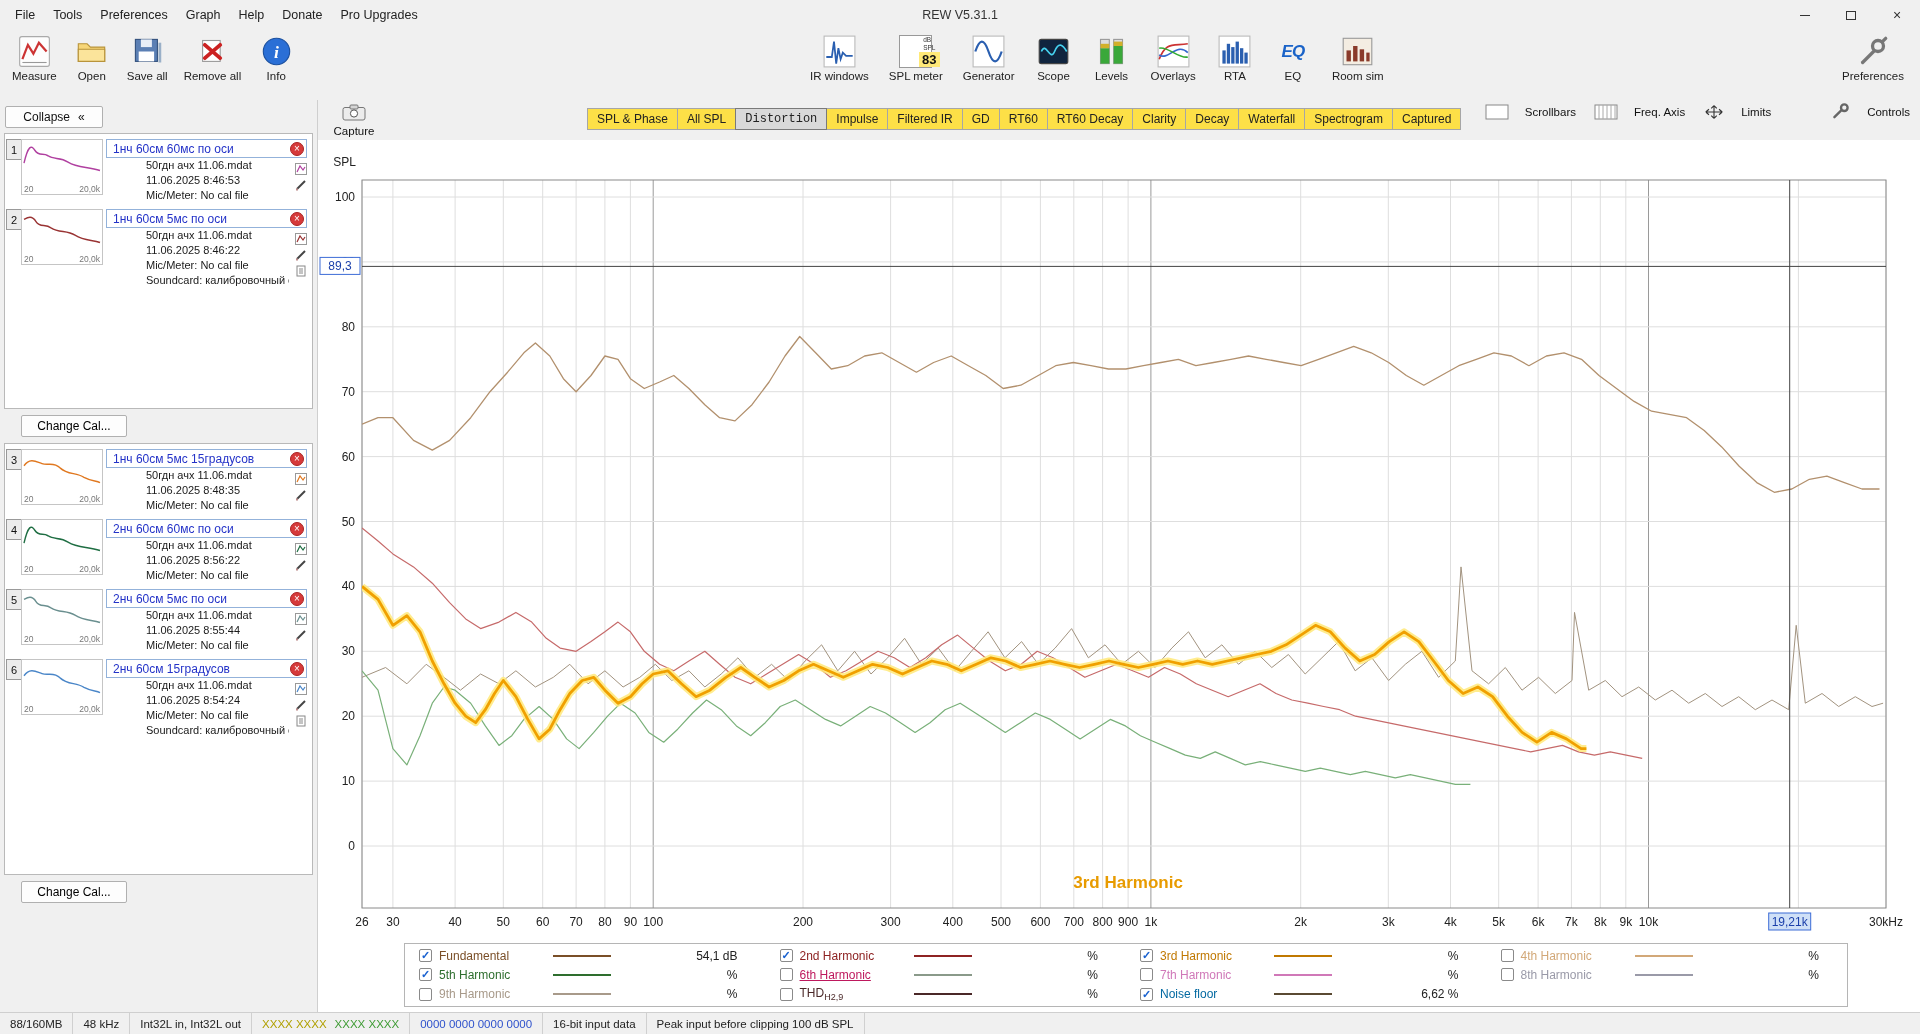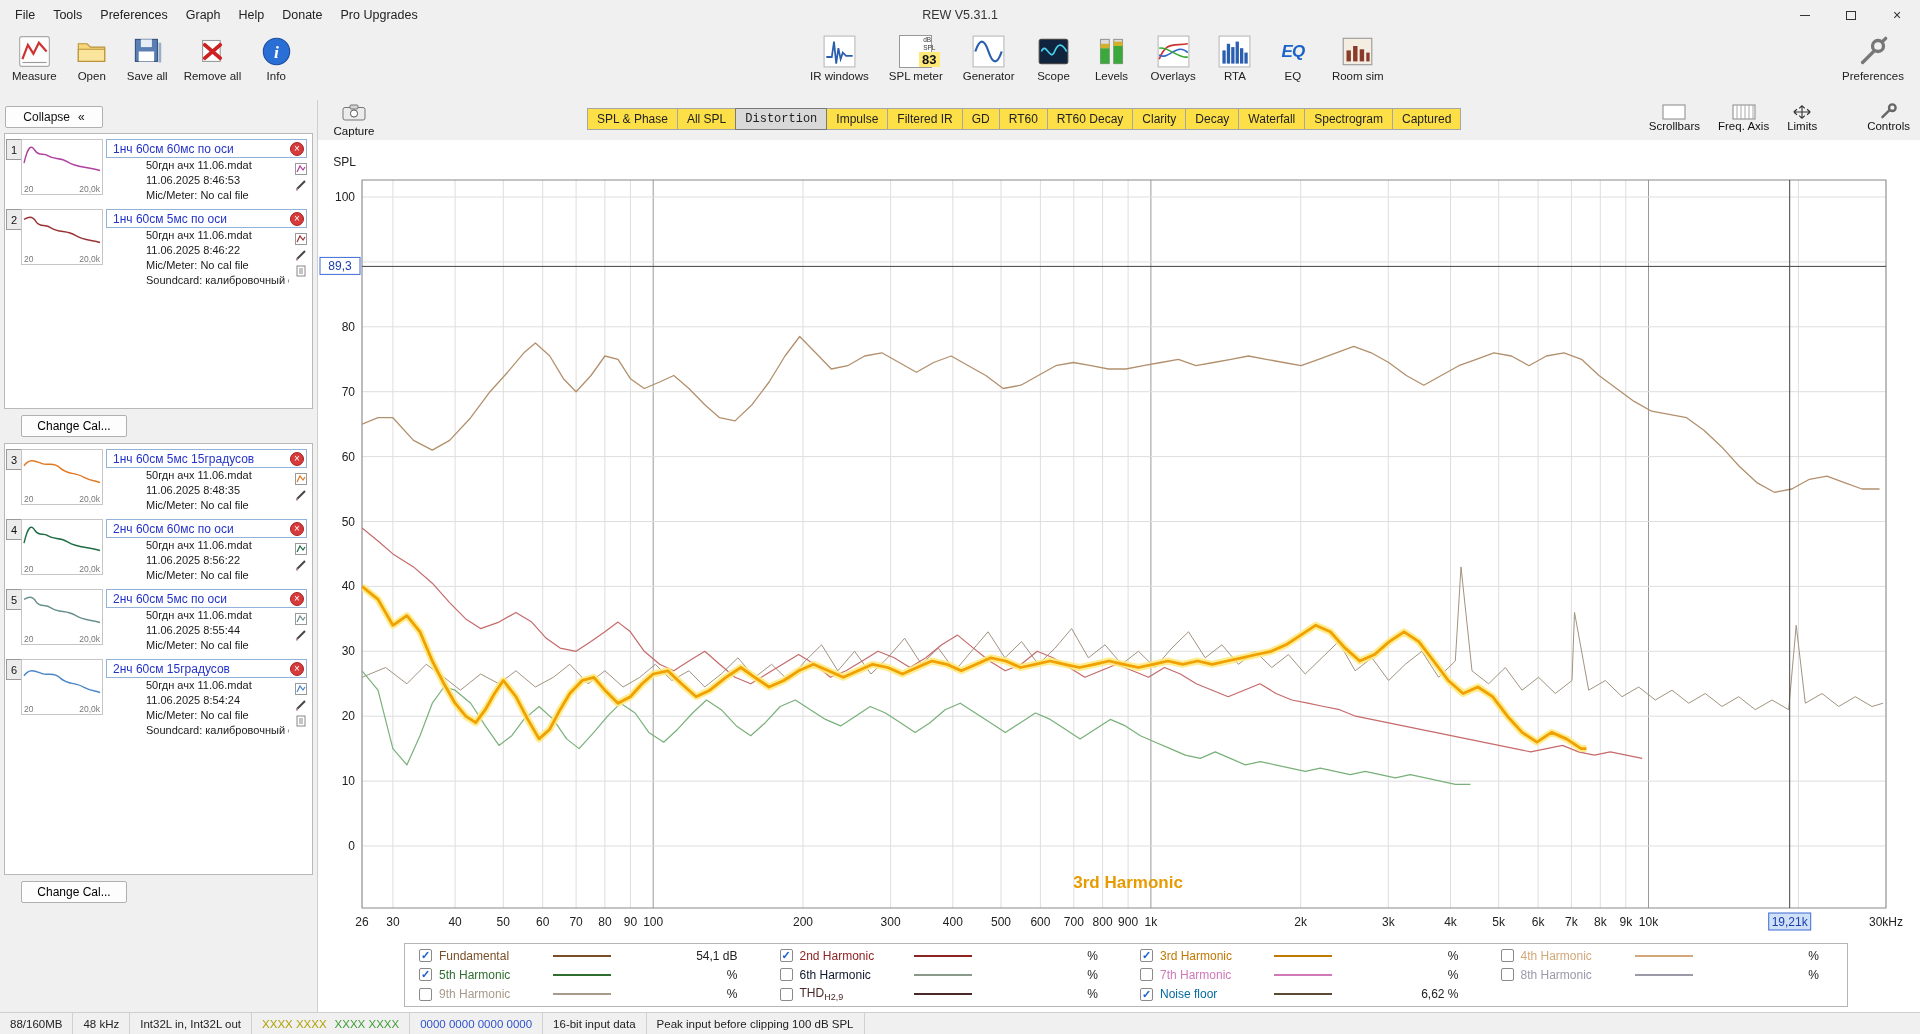--- a/index.html
+++ b/index.html
@@ -53,24 +53,24 @@
 .meas-icons svg{width:12px;height:12px;display:block;}
 
 .content{flex:1;display:flex;flex-direction:column;min-width:0;background:#fff;}
 .graph-toolbar{height:40px;background:#f0f0f0;position:relative;flex:none;}
 .capture{position:absolute;left:12px;top:4px;width:48px;display:flex;flex-direction:column;align-items:center;gap:1px;justify-content:space-between;}
 .cap-label{font-size:11.5px;}
 .tabs{position:absolute;left:270px;top:8px;display:flex;}
 .tab{padding:3px 9px;border:1px solid #a6a6a6;margin-left:-1px;background:#fde047;font-size:12px;white-space:nowrap;color:#222;}
 .tab.active{background:#d9d9d9;border-color:#7a7a7a;z-index:1;font-family:Liberation Mono, monospace;}
 .right-controls{position:absolute;right:10px;top:3px;display:flex;gap:18px;align-items:flex-start;}
-.rc-btn{display:flex;flex-direction:column;align-items:center;gap:0;}
+.rc-btn{display:flex;flex-direction:row;align-items:center;gap:16px;}
 .rc-icon{height:17px;display:flex;align-items:center;}
 .rc-label{font-size:11.5px;white-space:nowrap;}
-.rc-btn.controls{margin-left:32px;}
+.rc-btn.controls{margin-left:42px;}
 .chart-region{height:800px;position:relative;background:#fff;flex:none;}
 #chart{width:100%;height:100%;display:block;font-family:"Liberation Sans",sans-serif;}
 .legend-region{height:72px;background:#fff;position:relative;flex:none;}
 .legend-panel{position:absolute;left:86px;top:3px;width:1444px;height:64px;border:1px solid #b5b5b5;background:#fff;display:flex;flex-direction:column;justify-content:space-around;padding:2px 0;}
 .legend-row{display:flex;height:19px;}
 .legend-cell{width:25%;display:flex;align-items:center;padding:0 28px 0 14px;}
 .cb{width:13px;height:13px;border:1px solid #8a8a8a;border-radius:2px;background:#fff;display:flex;align-items:center;justify-content:center;font-size:11px;font-weight:bold;color:#1a62d0;margin-right:7px;flex:none;}
 .legend-label{font-size:12px;width:114px;flex:none;white-space:nowrap;}
 .legend-label sub{font-size:9px;}
 .legend-swatch{width:58px;height:0;border-top:2px solid #888;flex:none;margin-right:8px;}
@@ -716,21 +716,21 @@
             </div>
             <div class="legend-row">
               <div class="legend-cell">
                 <span class="cb">✓</span>
                 <span class="legend-label" style="color: rgb(46, 110, 46);"><span>5th Harmonic</span></span>
                 <span class="legend-swatch" style="border-top-color: rgb(46, 110, 46);"></span>
                 <span class="legend-value">%</span>
               </div>
               <div class="legend-cell">
                 <span class="cb"></span>
-                <span class="legend-label" style="color: #0f172a;"><span>6th Harmonic</span></span>
+                <span class="legend-label" style="color: #be185d; text-decoration: underline;"><span>6th Harmonic</span></span>
                 <span class="legend-swatch" style="border-top-color: rgb(138, 154, 138);"></span>
                 <span class="legend-value">%</span>
               </div>
               <div class="legend-cell">
                 <span class="cb"></span>
                 <span class="legend-label" style="color: rgb(208, 120, 184);"><span>7th Harmonic</span></span>
                 <span class="legend-swatch" style="border-top-color: rgb(208, 120, 184);"></span>
                 <span class="legend-value">%</span>
               </div>
               <div class="legend-cell">

